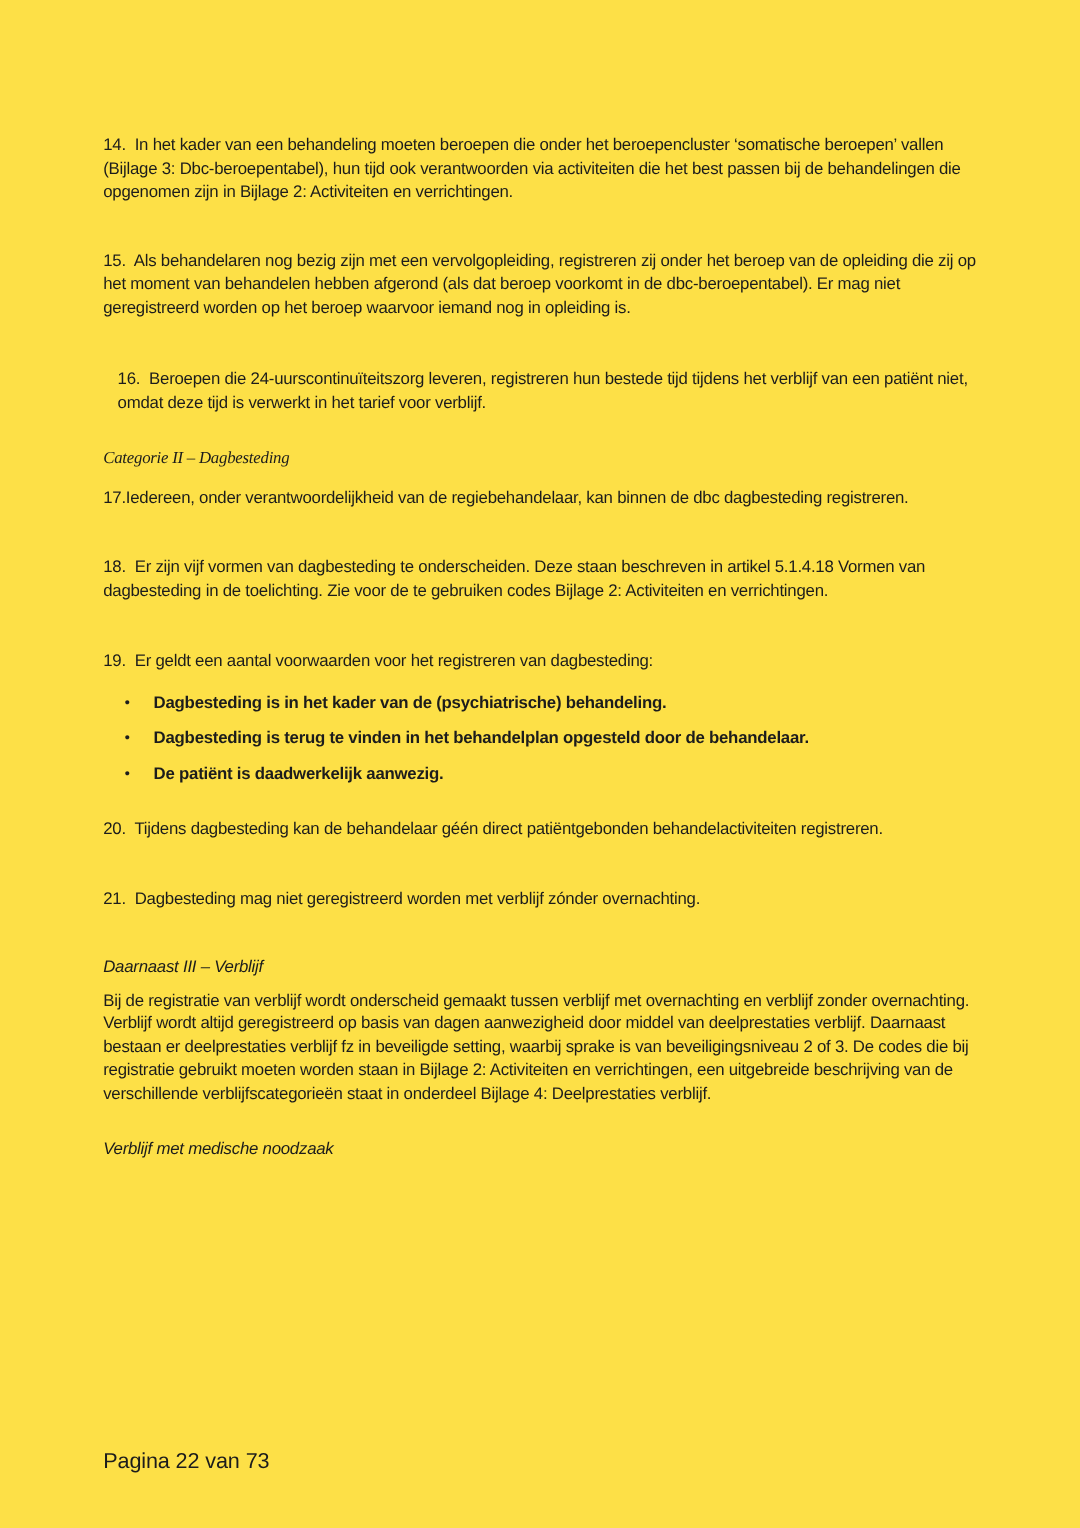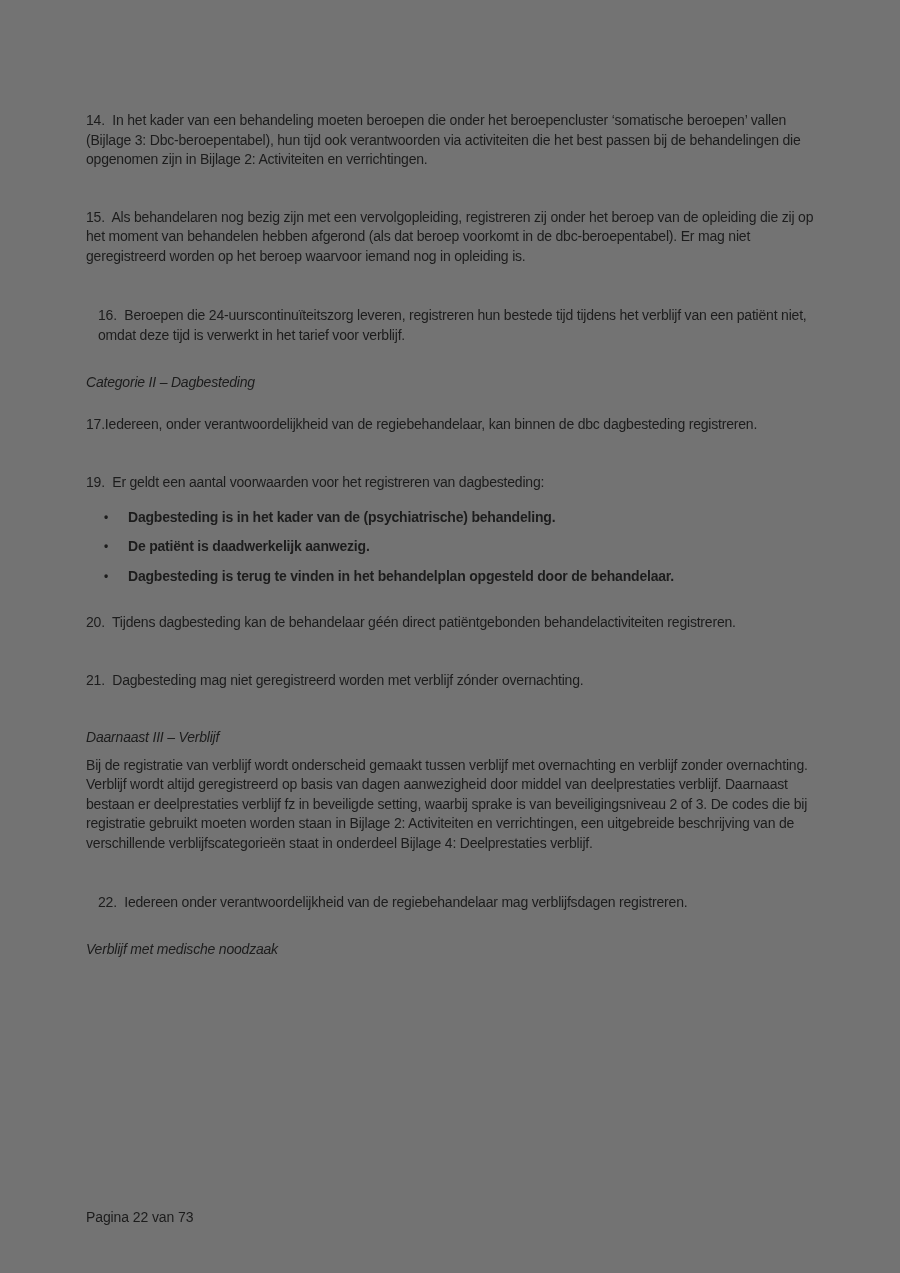--- a/index.html
+++ b/index.html
@@ -12,21 +12,21 @@
     width: 900px;
     height: 1273px;
     position: relative;
     font-family: "Liberation Sans", "DejaVu Sans", sans-serif;
     color: #1c1c1c;
     overflow: hidden;
   }
   .page {
     position: absolute;
     inset: 0;
-    background: #737373;
+    background: #fde047;
   }
   .content {
     position: absolute;
     left: 86px;
     top: 111px;
     width: 734px;
     font-size: 14px;
     line-height: 19.5px;
     letter-spacing: -0.2px;
   }
@@ -39,22 +39,22 @@
     font-style: italic;
     font-weight: normal;
     font-size: 14px;
     line-height: 19.5px;
     white-space: pre-wrap;
   }
   .mt-38 { margin-top: 38px; }
   .mt-40 { margin-top: 40px; margin-left: 12px; }
   .mt-42 { margin-top: 27px; }
   .mt-39 { margin-top: 39px; }
-  .mt-28 { margin-top: 28px; }
-  .mt-9  { margin-top: 22px; }
+  .mt-28 { margin-top: 28px; font-family: Liberation Serif, serif; }
+  .mt-9  { margin-top: 12px; }
   .mt-8  { margin-top: 8px; }
   ul.bullets {
     list-style: none;
     margin: 15px 0 0 0;
     padding: 0 0 0 42px;
     font-weight: bold;
   }
   ul.bullets li {
     position: relative;
     margin: 0 0 10px 0;
@@ -68,21 +68,21 @@
     font-size: 12px;
   }
   .footer {
     position: absolute;
     left: 86px;
     right: 82px;
     top: 1209px;
     display: flex;
     justify-content: space-between;
     align-items: baseline;
-    font-size: 14px;
+    font-size: 18px;
     line-height: 17px;
     letter-spacing: -0.1px;
   }
 </style>
 </head>
 <body>
 
 <div class="page">
 
   <main class="content">
@@ -90,38 +90,38 @@
     <p class="para">14.  In het kader van een behandeling moeten beroepen die onder het beroepencluster ‘somatische beroepen’ vallen (Bijlage 3: Dbc-beroepentabel), hun tijd ook verantwoorden via activiteiten die het best passen bij de behandelingen die opgenomen zijn in Bijlage 2: Activiteiten en verrichtingen.</p>
 
     <p class="para mt-38">15.  Als behandelaren nog bezig zijn met een vervolgopleiding, registreren zij onder het beroep van de opleiding die zij op het moment van behandelen hebben afgerond (als dat beroep voorkomt in de dbc-beroepentabel). Er mag niet geregistreerd worden op het beroep waarvoor iemand nog in opleiding is.</p>
 
     <p class="para mt-40">16.  Beroepen die 24-uurscontinuïteitszorg leveren, registreren hun bestede tijd tijdens het verblijf van een patiënt niet, omdat deze tijd is verwerkt in het tarief voor verblijf.</p>
 
     <h3 class="heading mt-28">Categorie II – Dagbesteding</h3>
 
     <p class="para mt-9">17.Iedereen, onder verantwoordelijkheid van de regiebehandelaar, kan binnen de dbc dagbesteding registreren.</p>
 
+    <p class="para mt-39">18.  Er zijn vijf vormen van dagbesteding te onderscheiden. Deze staan beschreven in artikel 5.1.4.18 Vormen van dagbesteding in de toelichting. Zie voor de te gebruiken codes Bijlage 2: Activiteiten en verrichtingen.</p>
 
     <p class="para mt-39">19.  Er geldt een aantal voorwaarden voor het registreren van dagbesteding:</p>
 
     <ul class="bullets">
       <li>Dagbesteding is in het kader van de (psychiatrische) behandeling.</li>
+      <li>Dagbesteding is terug te vinden in het behandelplan opgesteld door de behandelaar.</li>
       <li>De patiënt is daadwerkelijk aanwezig.</li>
-      <li>Dagbesteding is terug te vinden in het behandelplan opgesteld door de behandelaar.</li>
     </ul>
 
     <p class="para mt-42">20.  Tijdens dagbesteding kan de behandelaar géén direct patiëntgebonden behandelactiviteiten registreren.</p>
 
     <p class="para mt-38">21.  Dagbesteding mag niet geregistreerd worden met verblijf zónder overnachting.</p>
 
     <h3 class="heading mt-38">Daarnaast III – Verblijf</h3>
 
     <p class="para mt-8">Bij de registratie van verblijf wordt onderscheid gemaakt tussen verblijf met overnachting en verblijf zonder overnachting. Verblijf wordt altijd geregistreerd op basis van dagen aanwezigheid door middel van deelprestaties verblijf. Daarnaast bestaan er deelprestaties verblijf fz in beveiligde setting, waarbij sprake is van beveiligingsniveau 2 of 3. De codes die bij registratie gebruikt moeten worden staan in Bijlage 2: Activiteiten en verrichtingen, een uitgebreide beschrijving van de verschillende verblijfscategorieën staat in onderdeel Bijlage 4: Deelprestaties verblijf.</p>
 
-    <p class="para mt-40">22.  Iedereen onder verantwoordelijkheid van de regiebehandelaar mag verblijfsdagen registreren.</p>
 
     <h3 class="heading mt-42">Verblijf met medische noodzaak</h3>
 
   </main>
 
   <footer class="footer">
     <span>Pagina 22 van 73</span>
   </footer>
 
 </div>

